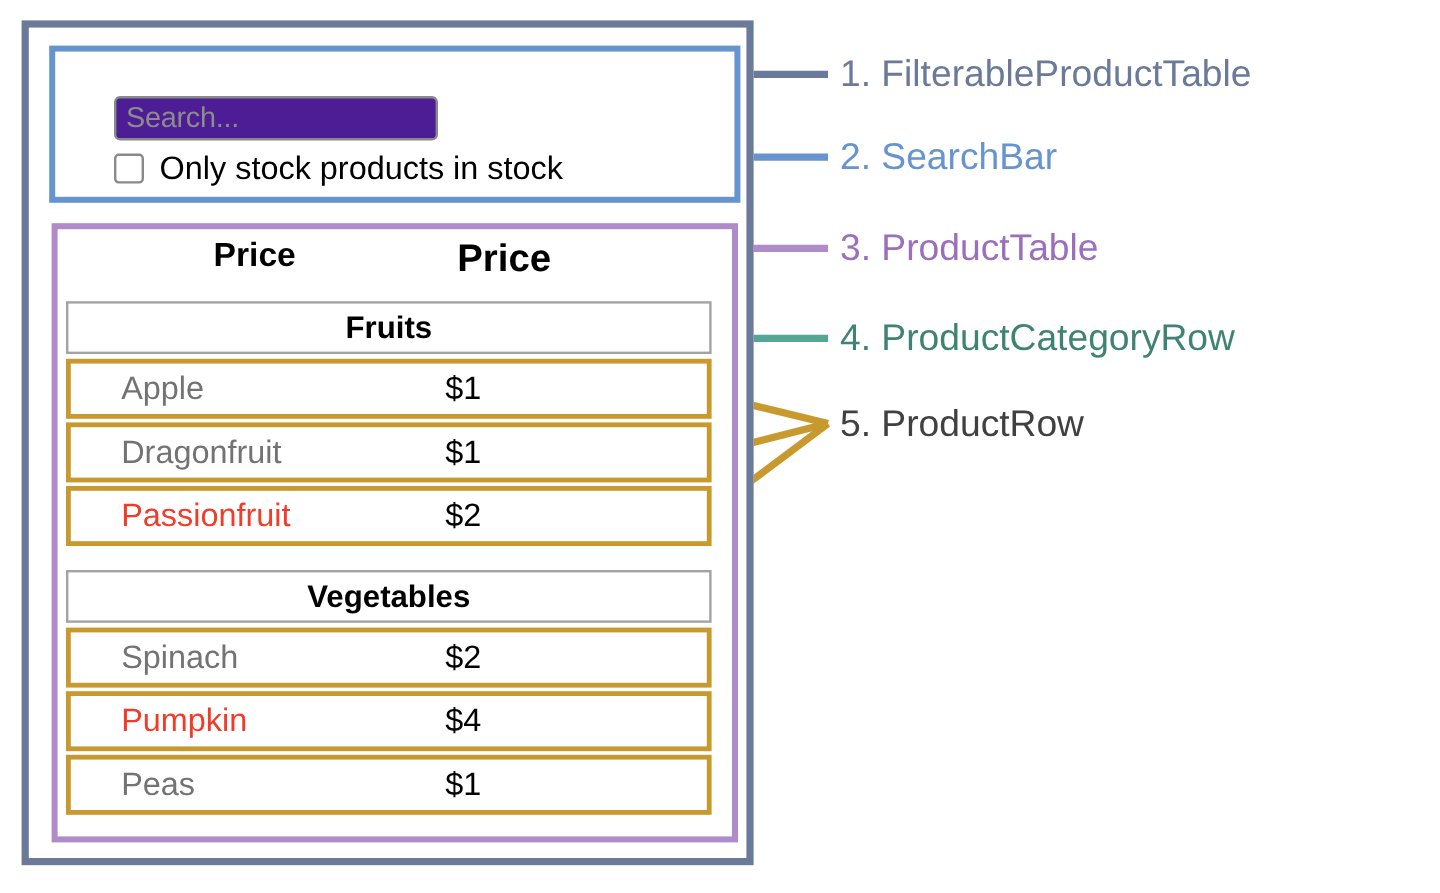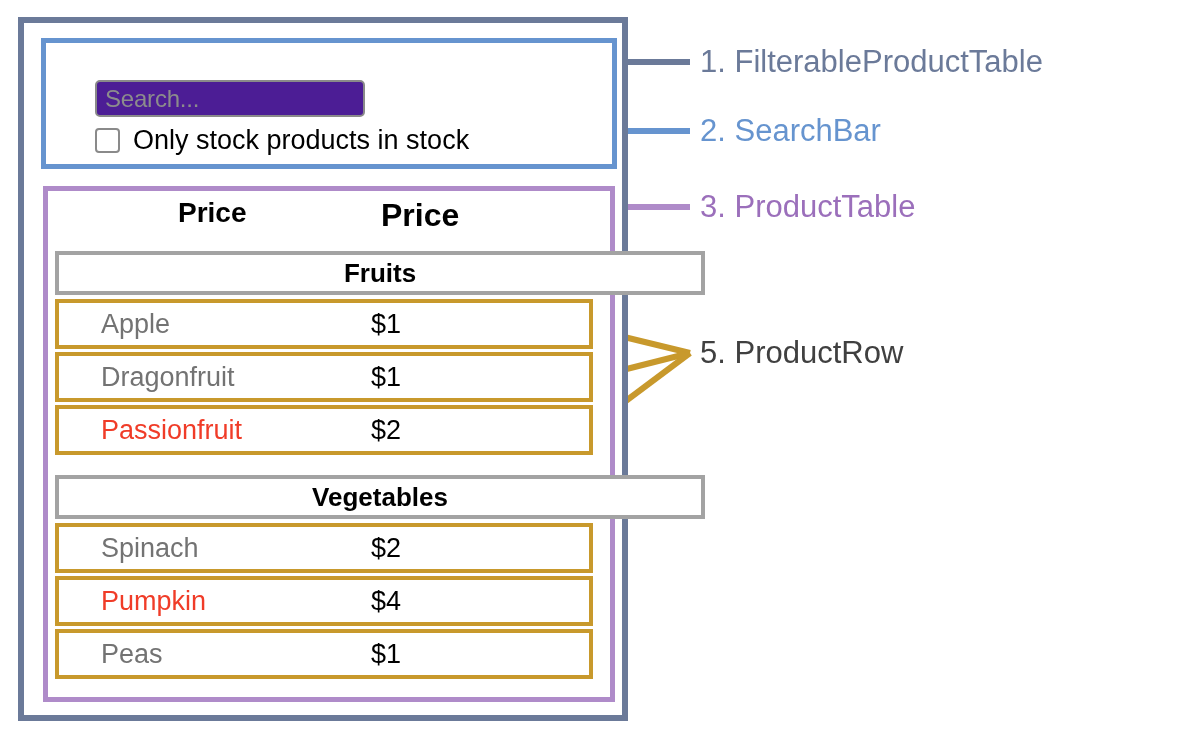--- a/index.html
+++ b/index.html
@@ -135,23 +135,23 @@
   .rows-area {
     position: absolute;
     left: 7px;
     top: 60px;
     width: 540px;
   }
 
   
   .category-row {
     box-sizing: border-box;
-    width: 650px;
+    width: 538px;
     height: 44px;
-    border: 4px solid #a3a3a3;
+    border: 2px solid #a3a3a3;
     background: #ffffff;
     display: flex;
     align-items: center;
     justify-content: center;
     font-size: 26px;
     font-weight: bold;
     color: #000000;
   }
   .cat-gap-top { margin-top: 20px; }
 
@@ -282,19 +282,23 @@
   <div class="legend-item" style="top:115px; color:#6694cf;">
     <span class="legend-num">2. </span>
     <span>SearchBar</span>
   </div>
 
   <div class="legend-item" style="top:191px; color:#9b6fbb;">
     <span class="legend-num">3. </span>
     <span>ProductTable</span>
   </div>
 
+  <div class="legend-item" style="top:266px; color:#3f8374;">
+    <span class="legend-num">4. </span>
+    <span>ProductCategoryRow</span>
+  </div>
 
   <div class="legend-item" style="top:337px; color:#404040;">
     <span class="legend-num">5. </span>
     <span>ProductRow</span>
   </div>
 
 </div>
 
 </body></html>

